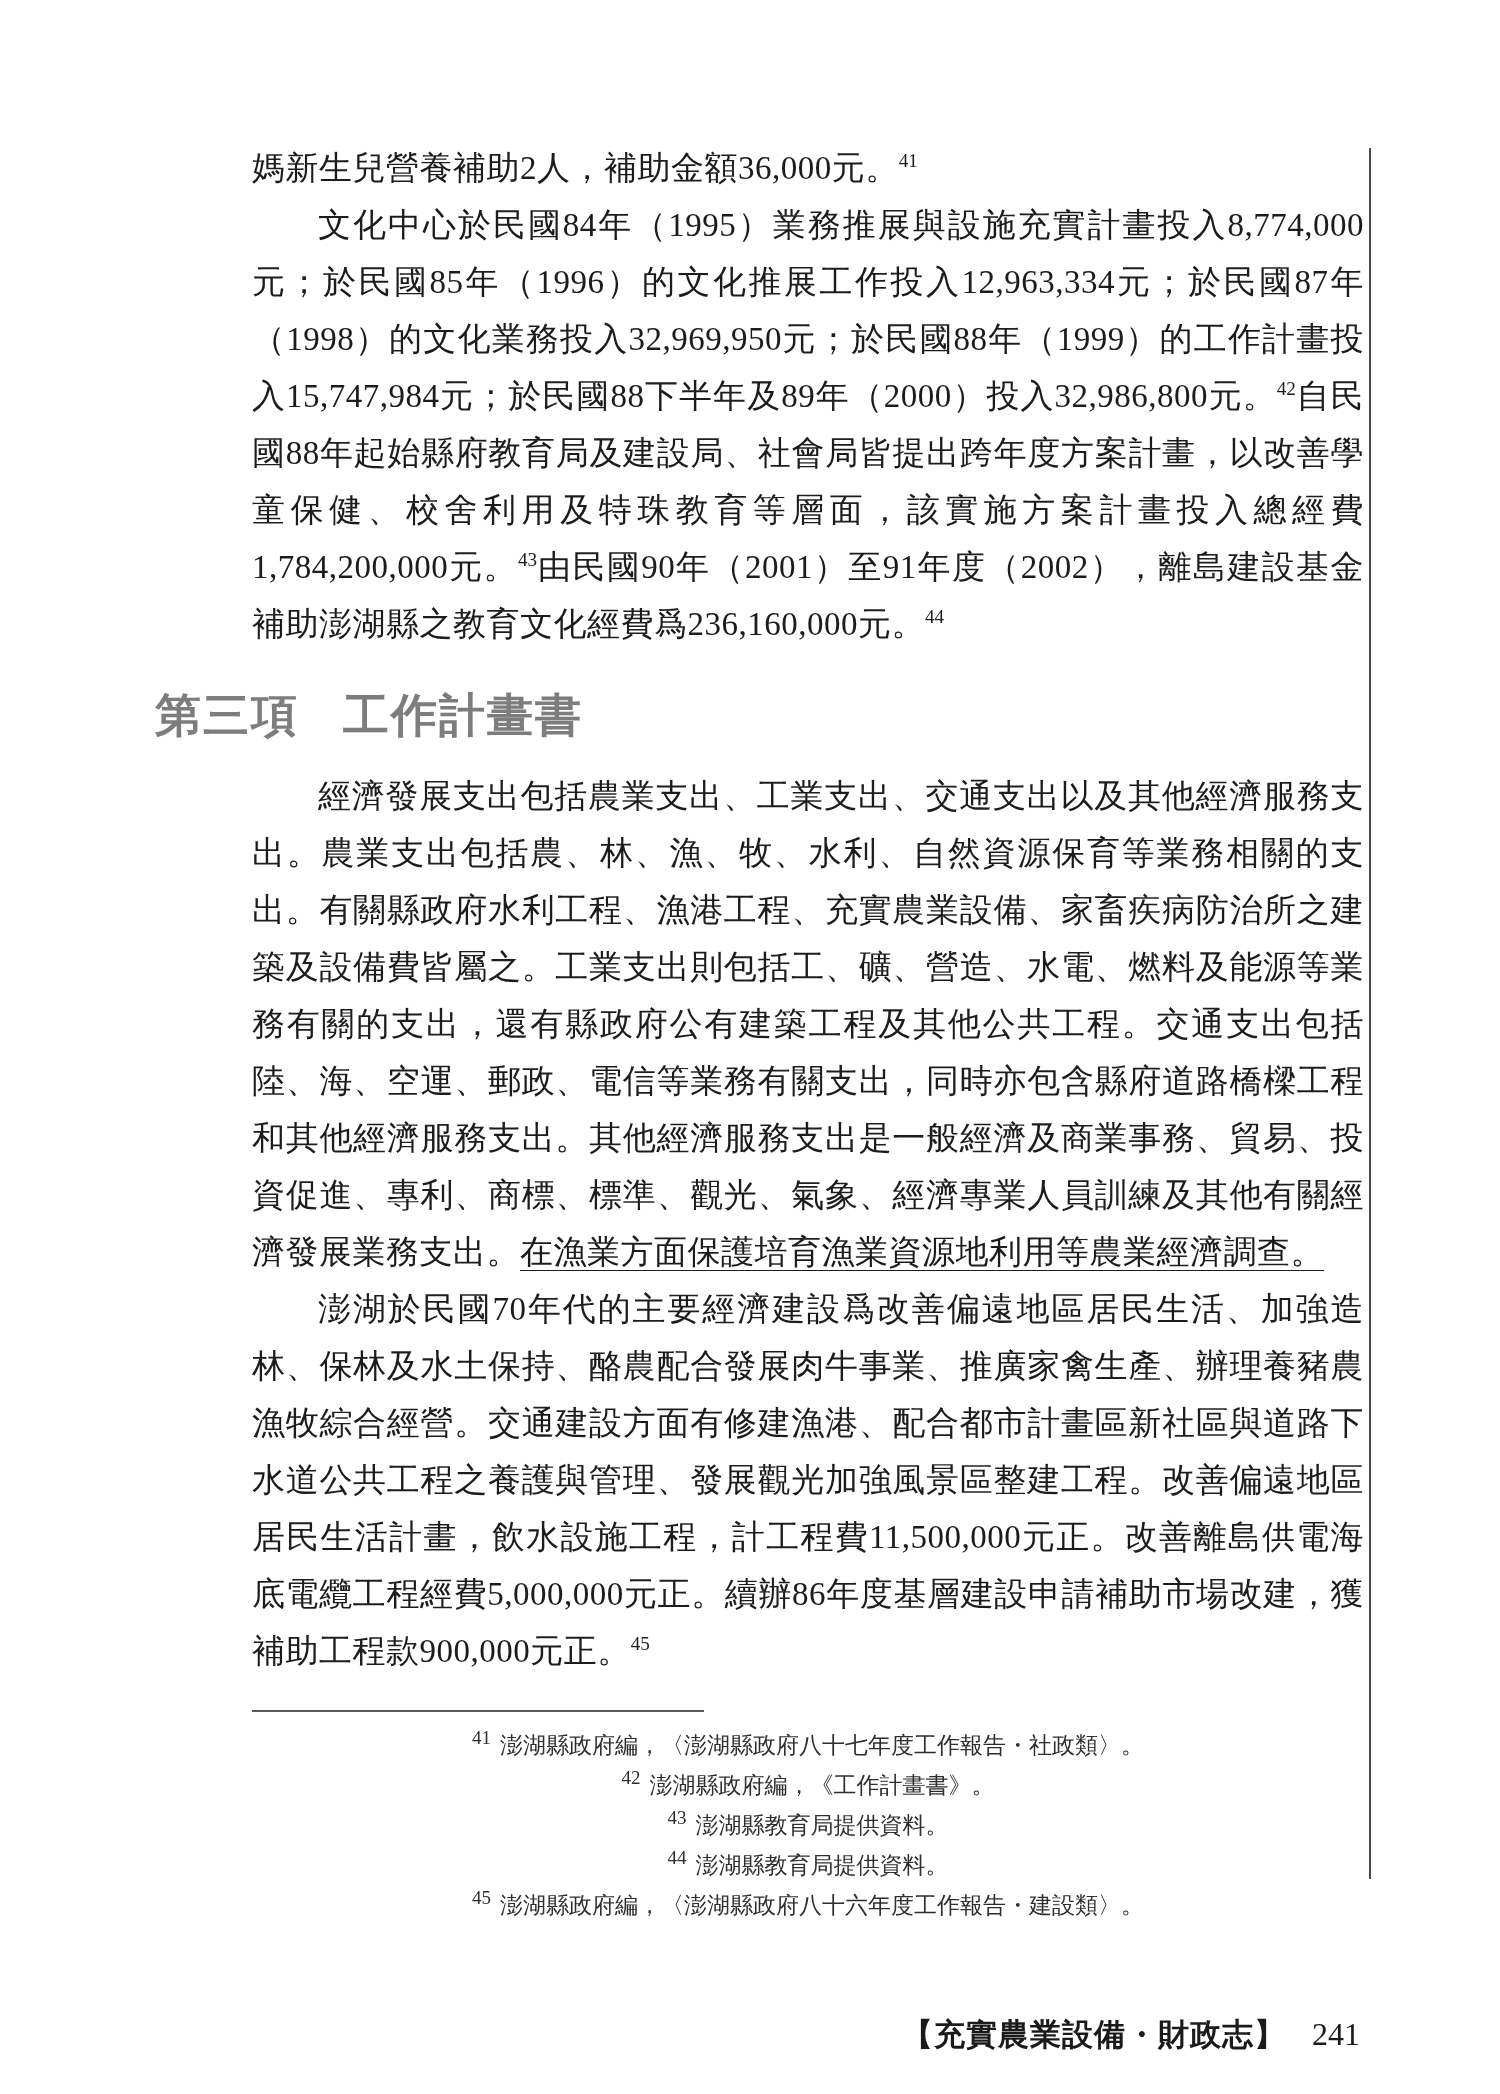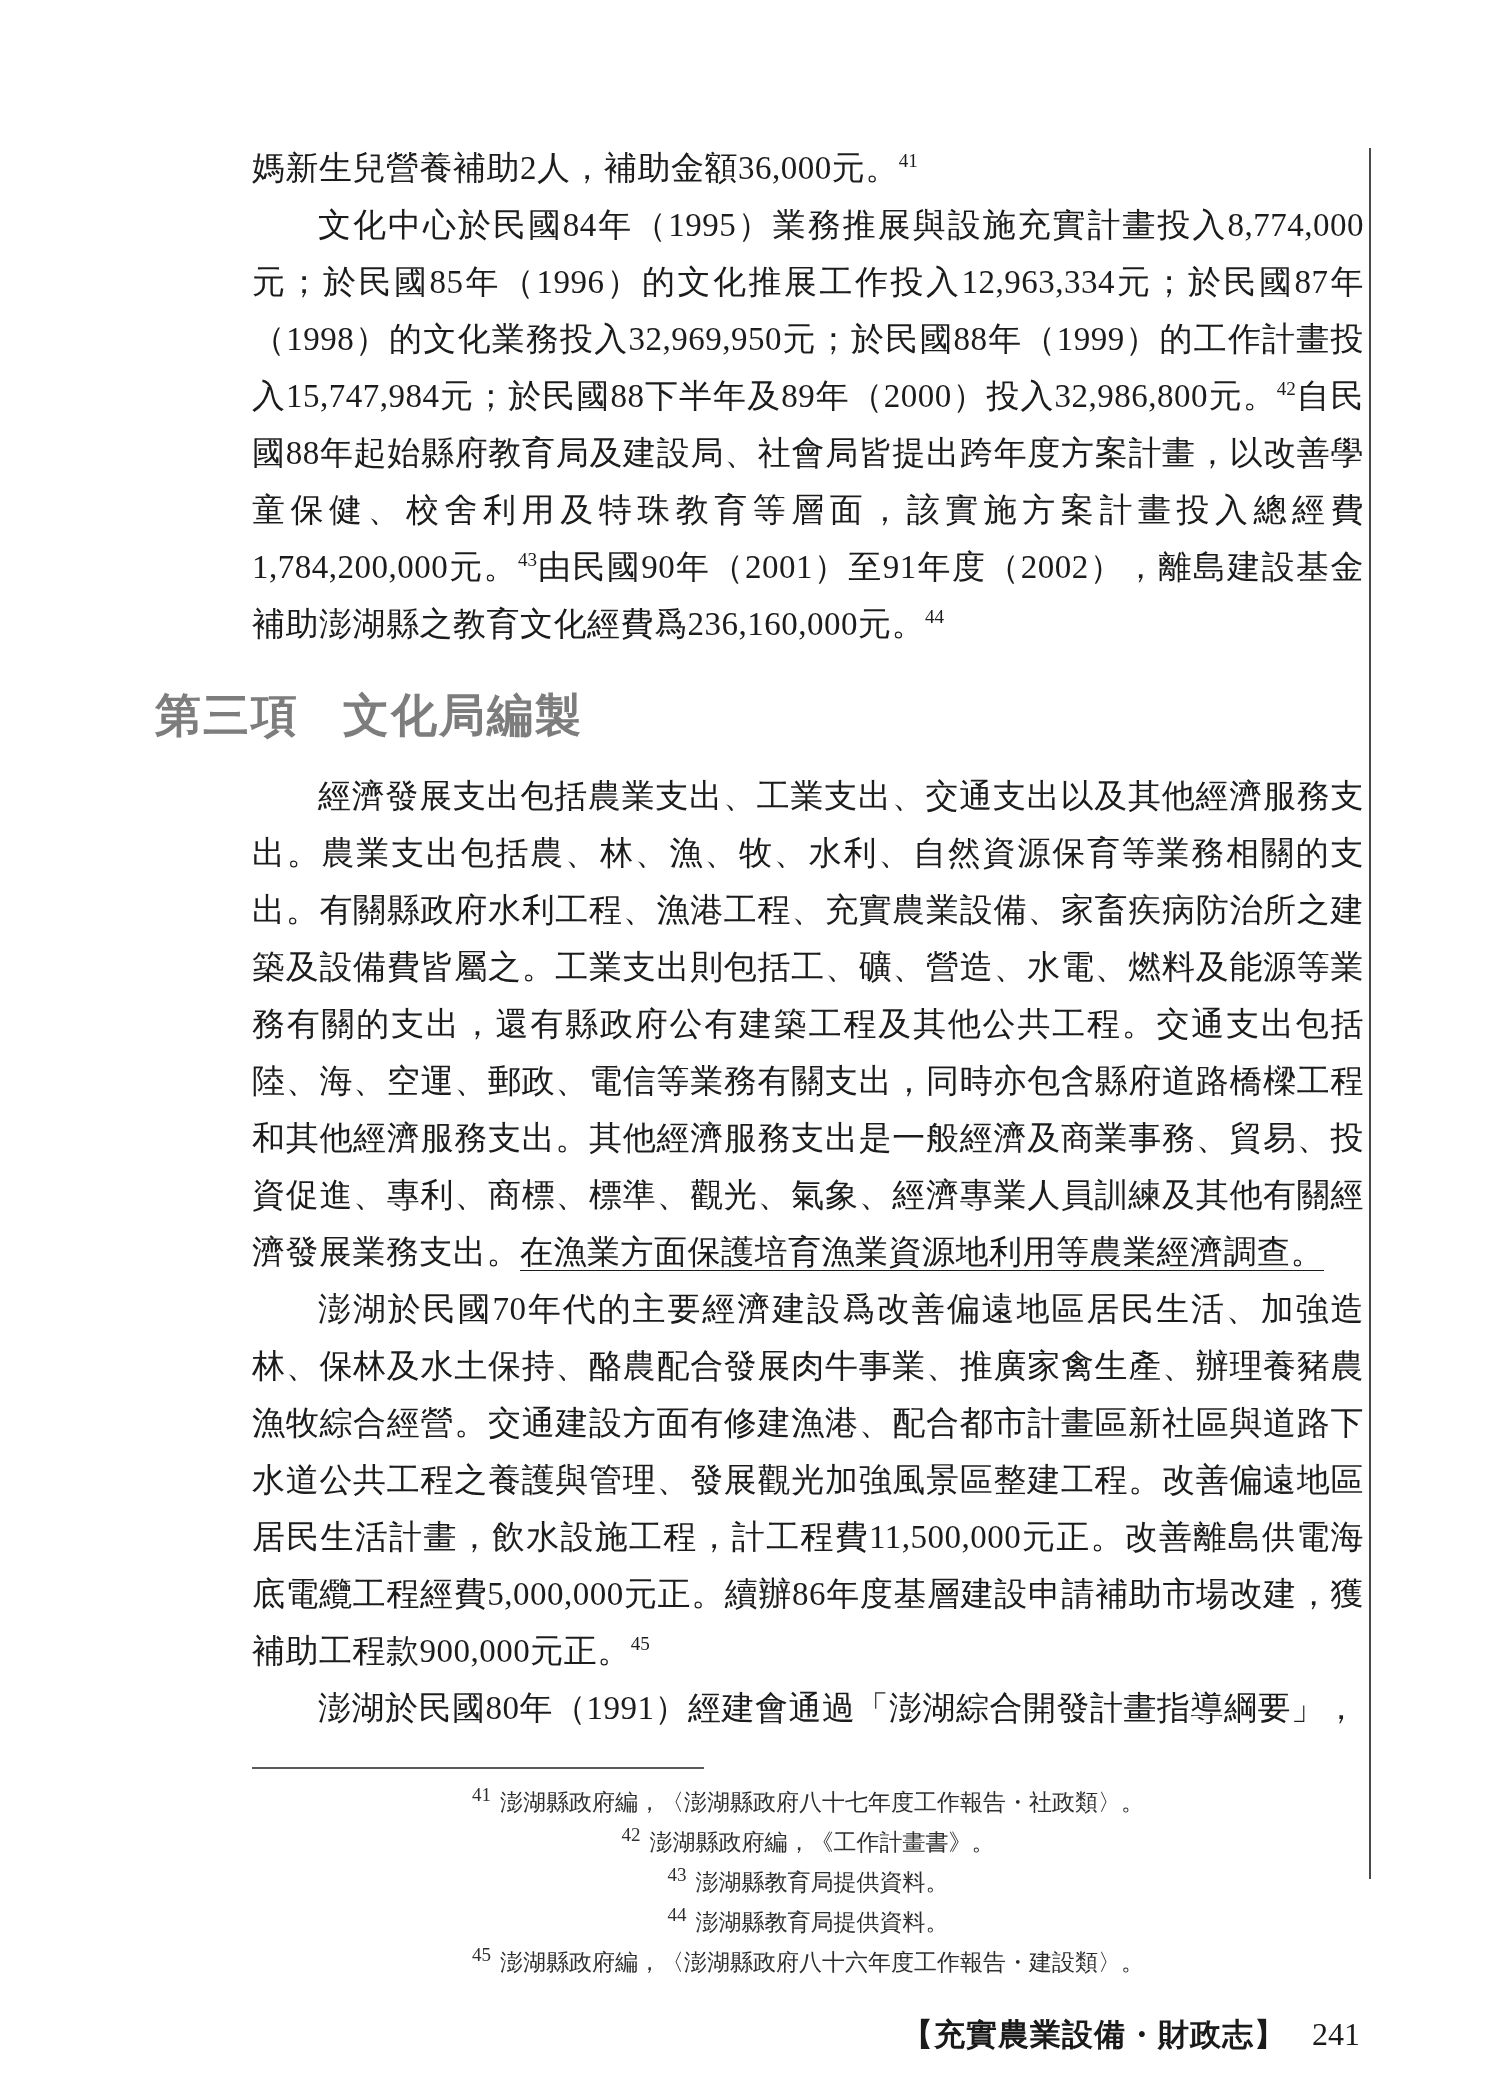--- a/index.html
+++ b/index.html
@@ -89,27 +89,26 @@
 <body>
 
 <div class="text-column">
 
   <div>
       <p class="body-para">媽新生兒營養補助2人，補助金額36,000元。<sup>41</sup></p>
       <p class="body-para indent">文化中心於民國84年（1995）業務推展與設施充實計畫投入8,774,000元；於民國85年（1996）的文化推展工作投入12,963,334元；於民國87年（1998）的文化業務投入32,969,950元；於民國88年（1999）的工作計畫投入15,747,984元；於民國88下半年及89年（2000）投入32,986,800元。<sup>42</sup>自民國88年起始縣府教育局及建設局、社會局皆提出跨年度方案計畫，以改善學童保健、校舍利用及特珠教育等層面，該實施方案計畫投入總經費1,784,200,000元。<sup>43</sup>由民國90年（2001）至91年度（2002），離島建設基金補助澎湖縣之教育文化經費爲236,160,000元。<sup>44</sup></p>
     </div>
 
   <h2 class="section-heading">
-    <span class="heading-number">第三項</span><span>文化局編製</span>
+    <span class="heading-number">第三項</span><span>工作計畫書</span>
   </h2>
 
   <div>
       <p class="body-para indent">經濟發展支出包括農業支出、工業支出、交通支出以及其他經濟服務支出。農業支出包括農、林、漁、牧、水利、自然資源保育等業務相關的支出。有關縣政府水利工程、漁港工程、充實農業設備、家畜疾病防治所之建築及設備費皆屬之。工業支出則包括工、礦、營造、水電、燃料及能源等業務有關的支出，還有縣政府公有建築工程及其他公共工程。交通支出包括陸、海、空運、郵政、電信等業務有關支出，同時亦包含縣府道路橋樑工程和其他經濟服務支出。其他經濟服務支出是一般經濟及商業事務、貿易、投資促進、專利、商標、標準、觀光、氣象、經濟專業人員訓練及其他有關經濟發展業務支出。<span class="u-seg">在漁業方面保護培育漁業資源地利用等農業經濟調查。</span></p>
       <p class="body-para indent">澎湖於民國70年代的主要經濟建設爲改善偏遠地區居民生活、加強造林、保林及水土保持、酪農配合發展肉牛事業、推廣家禽生產、辦理養豬農漁牧綜合經營。交通建設方面有修建漁港、配合都市計畫區新社區與道路下水道公共工程之養護與管理、發展觀光加強風景區整建工程。改善偏遠地區居民生活計畫，飲水設施工程，計工程費11,500,000元正。改善離島供電海底電纜工程經費5,000,000元正。續辦86年度基層建設申請補助市場改建，獲補助工程款900,000元正。<sup>45</sup></p>
-      <p class="body-para indent">澎湖於民國80年（1991）經建會通過「澎湖綜合開發計畫指導綱要」，</p>
     </div>
 
   <div class="footnote-block">
     <div class="fn-separator"></div>
     <div>
         <div class="footnote"><sup>41</sup><span>澎湖縣政府編，〈澎湖縣政府八十七年度工作報告・社政類〉。</span></div>
         <div class="footnote"><sup>42</sup><span>澎湖縣政府編，《工作計畫書》。</span></div>
         <div class="footnote"><sup>43</sup><span>澎湖縣教育局提供資料。</span></div>
         <div class="footnote"><sup>44</sup><span>澎湖縣教育局提供資料。</span></div>
         <div class="footnote"><sup>45</sup><span>澎湖縣政府編，〈澎湖縣政府八十六年度工作報告・建設類〉。</span></div>

